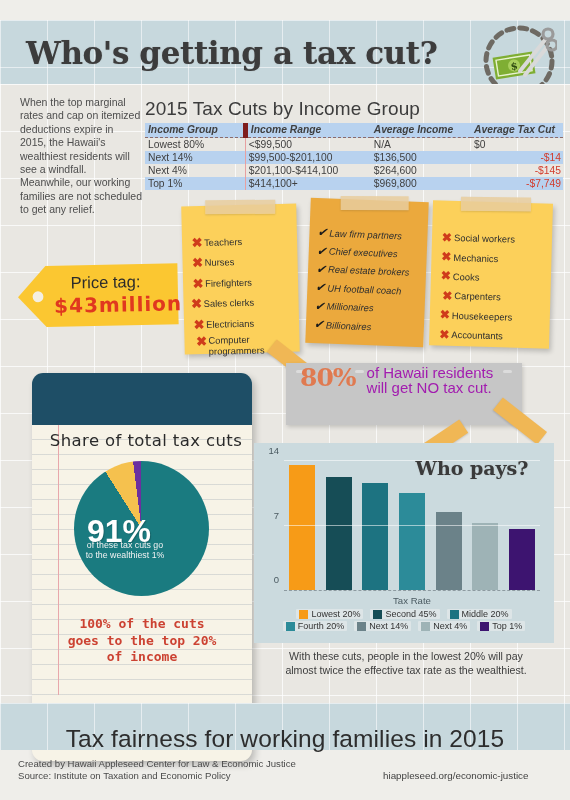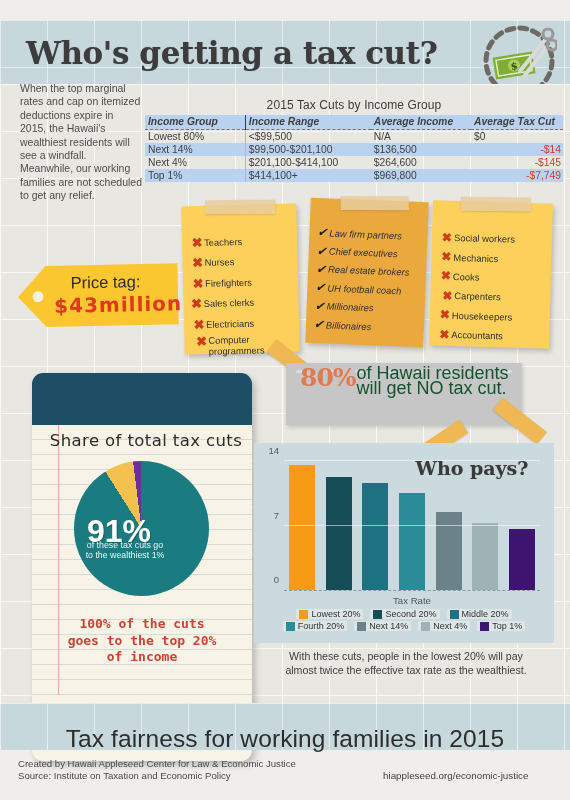--- a/index.html
+++ b/index.html
@@ -36,41 +36,41 @@
     position:absolute; left:26px; top:15px;
     font-family:"DejaVu Serif", serif;
     font-size:31px; font-weight:700; letter-spacing:-.4px;
     color:#3c3c3c;
     text-shadow: 0 0 1px rgba(120,120,120,.6);
   }
   #money-badge { position:absolute; left:477px; top:3px; width:80px; height:78px; }
 
   
   #intro {
-    position:absolute; left:20px; top:82px; width:122px;
+    position:absolute; left:20px; top:96px; width:122px;
     font-size:10.5px; line-height:13.4px; color:#4d4d4d;
   }
 
   
   #table-wrap { position:absolute; left:145px; top:98px; width:418px; }
   #table-title {
-    text-align:center; font-size:12px; color:#3c3c3c;
+    text-align:left; font-size:19px; color:#3c3c3c;
     font-weight:400; letter-spacing:.1px; margin-bottom:3px;
   }
   table { width:100%; border-collapse:collapse; font-size:10.3px; color:#3f3f3f; }
   thead th {
     font-style:italic; font-weight:700; text-align:left;
     padding:1px 2px 2px 3px; background:#b8d2ef;
     border-bottom:1px dashed #8b6b6b;
     white-space:nowrap;
   }
   tbody td { padding:1px 2px 1px 3px; white-space:nowrap; }
   tbody tr.alt td { background:#b8d2ef; }
   tbody tr td:first-child { border-right:1px solid #e7a0a0; }
-  thead th:first-child { border-right:1px solid #7f1d1d; }
+  thead th:first-child { border-right:5px solid #7f1d1d; }
   td.neg { color:#d23b2b;text-align:right; }
   col.c1 { width:24%; } col.c2 { width:30%; } col.c3 { width:24%; } col.c4 { width:22%; }
 
   
   .note {
     position:absolute;
     box-shadow: 2px 3px 5px rgba(0,0,0,.2);
   }
   .tape {
     position:absolute;
@@ -150,21 +150,21 @@
   }
   #callout80-row {
     position:absolute; left:14px; top:3px; display:flex; align-items:flex-start;
   }
   #callout80-num {
     font-size:25px; font-weight:700; color:#e07a50;
     line-height:.95; letter-spacing:-1px;
     font-family:"DejaVu Serif", serif;
   }
   #callout80-text {
-    margin-left:1px; font-size:18px; line-height:14.8px; color:#14532d;
+    margin-left:11px; font-size:15px; line-height:14.8px; color:#a21caf;
   }
   .tape-d {
     position:absolute; background:#f0b755; height:16px;
     box-shadow: 0 1px 2px rgba(0,0,0,.14);
   }
   #tape-left { left:266px; top:355px; width:56px; transform:rotate(38deg); }
   #tape-right { left:492px; top:413px; width:56px; transform:rotate(38deg); }
   #tape-mid { left:418px; top:432px; width:50px; transform:rotate(-34deg); }
 
   
@@ -530,21 +530,21 @@
       </div>
     <div id="bar-axis-label">Tax Rate</div>
     <div id="bar-legend">
       <div class="lrow" id="legend-row-1">
           <div class="li">
             <span class="sw" style="background: rgb(247, 155, 23);"></span>
             <span>Lowest 20%</span>
           </div>
           <div class="li">
             <span class="sw" style="background: rgb(22, 77, 86);"></span>
-            <span>Second 20%</span>
+            <span>Second 45%</span>
           </div>
           <div class="li">
             <span class="sw" style="background: rgb(29, 115, 129);"></span>
             <span>Middle 20%</span>
           </div>
         </div>
       <div class="lrow" id="legend-row-2">
           <div class="li">
             <span class="sw" style="background: rgb(44, 139, 153);"></span>
             <span>Fourth 20%</span>

